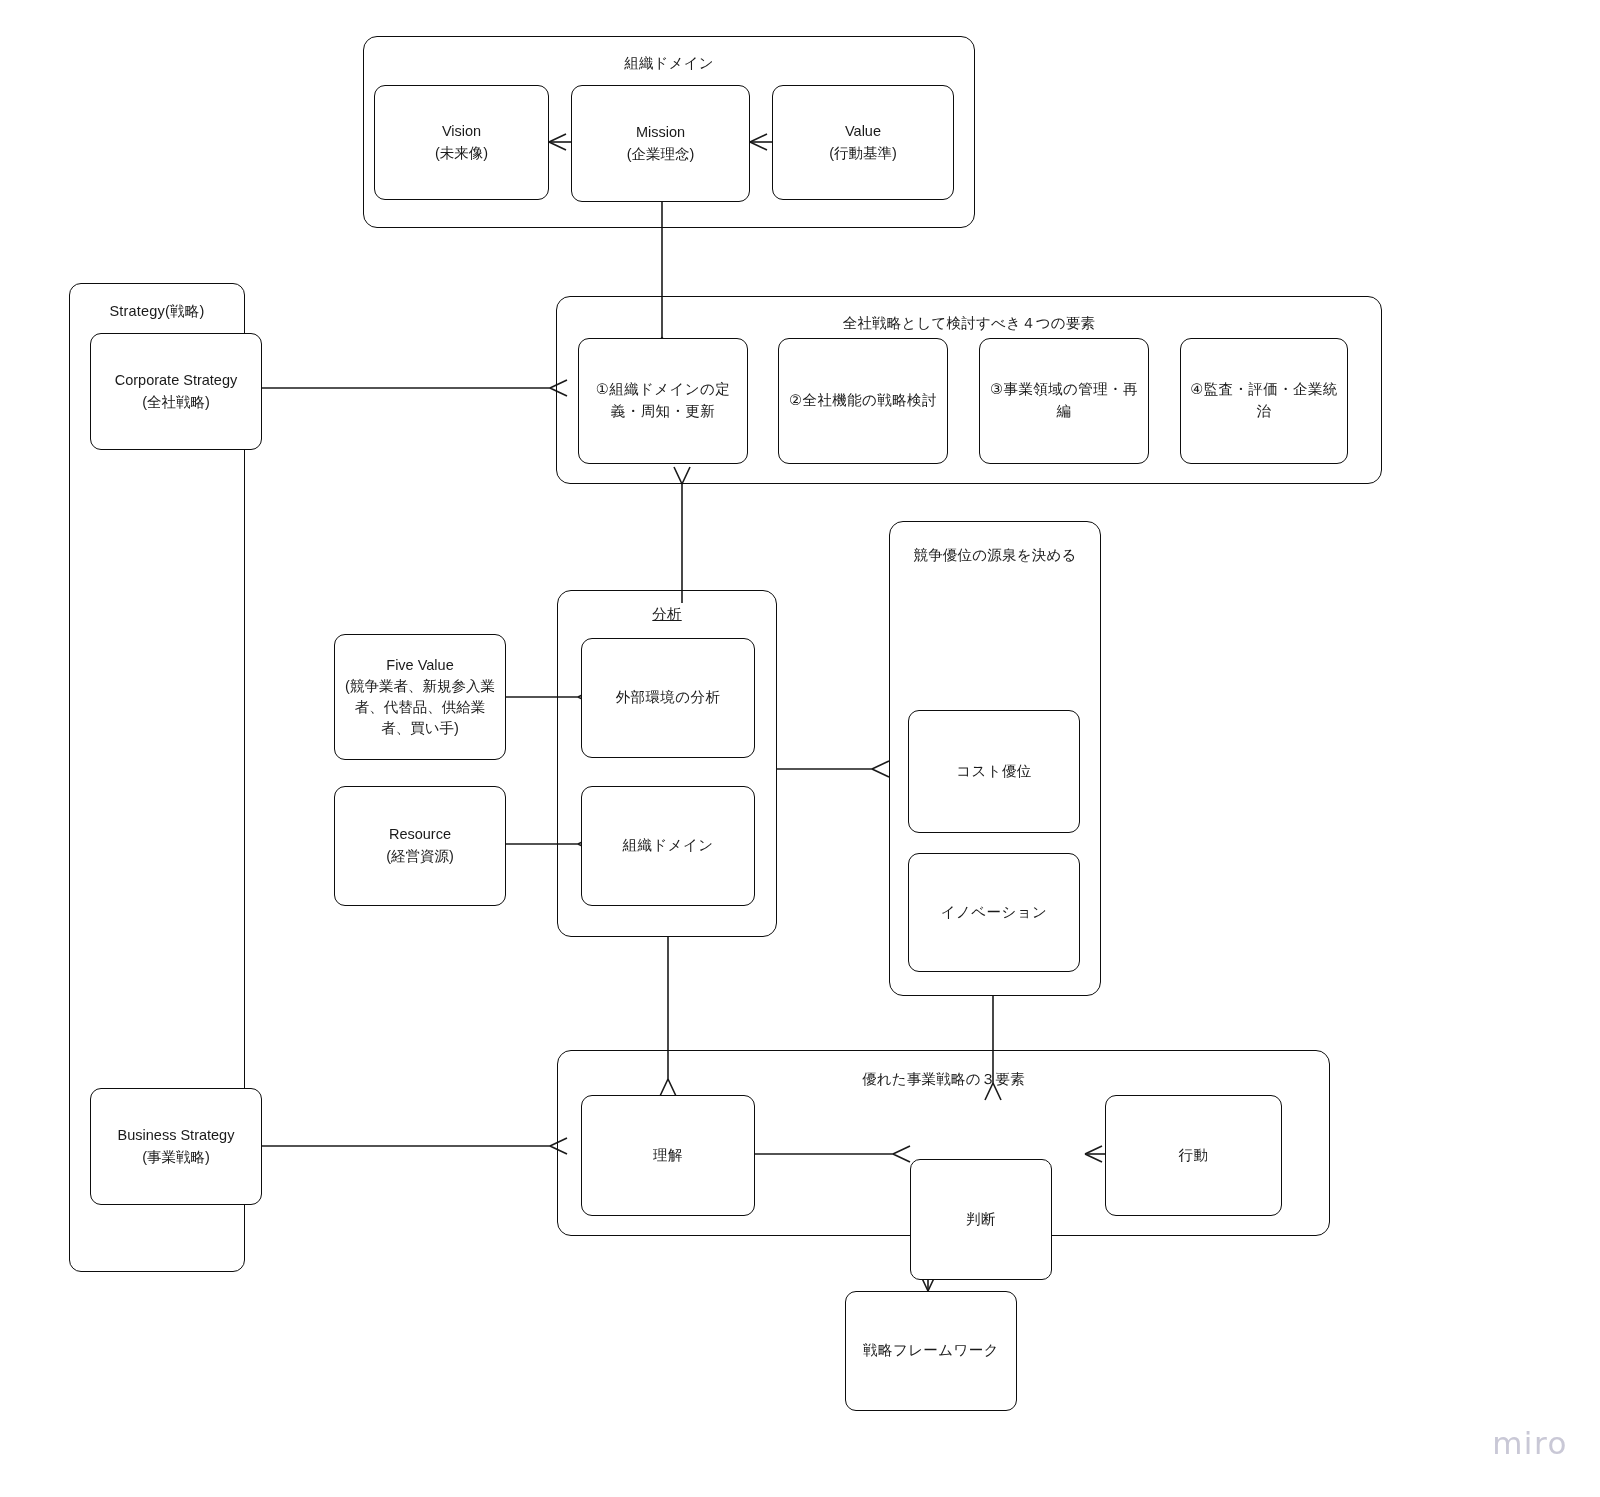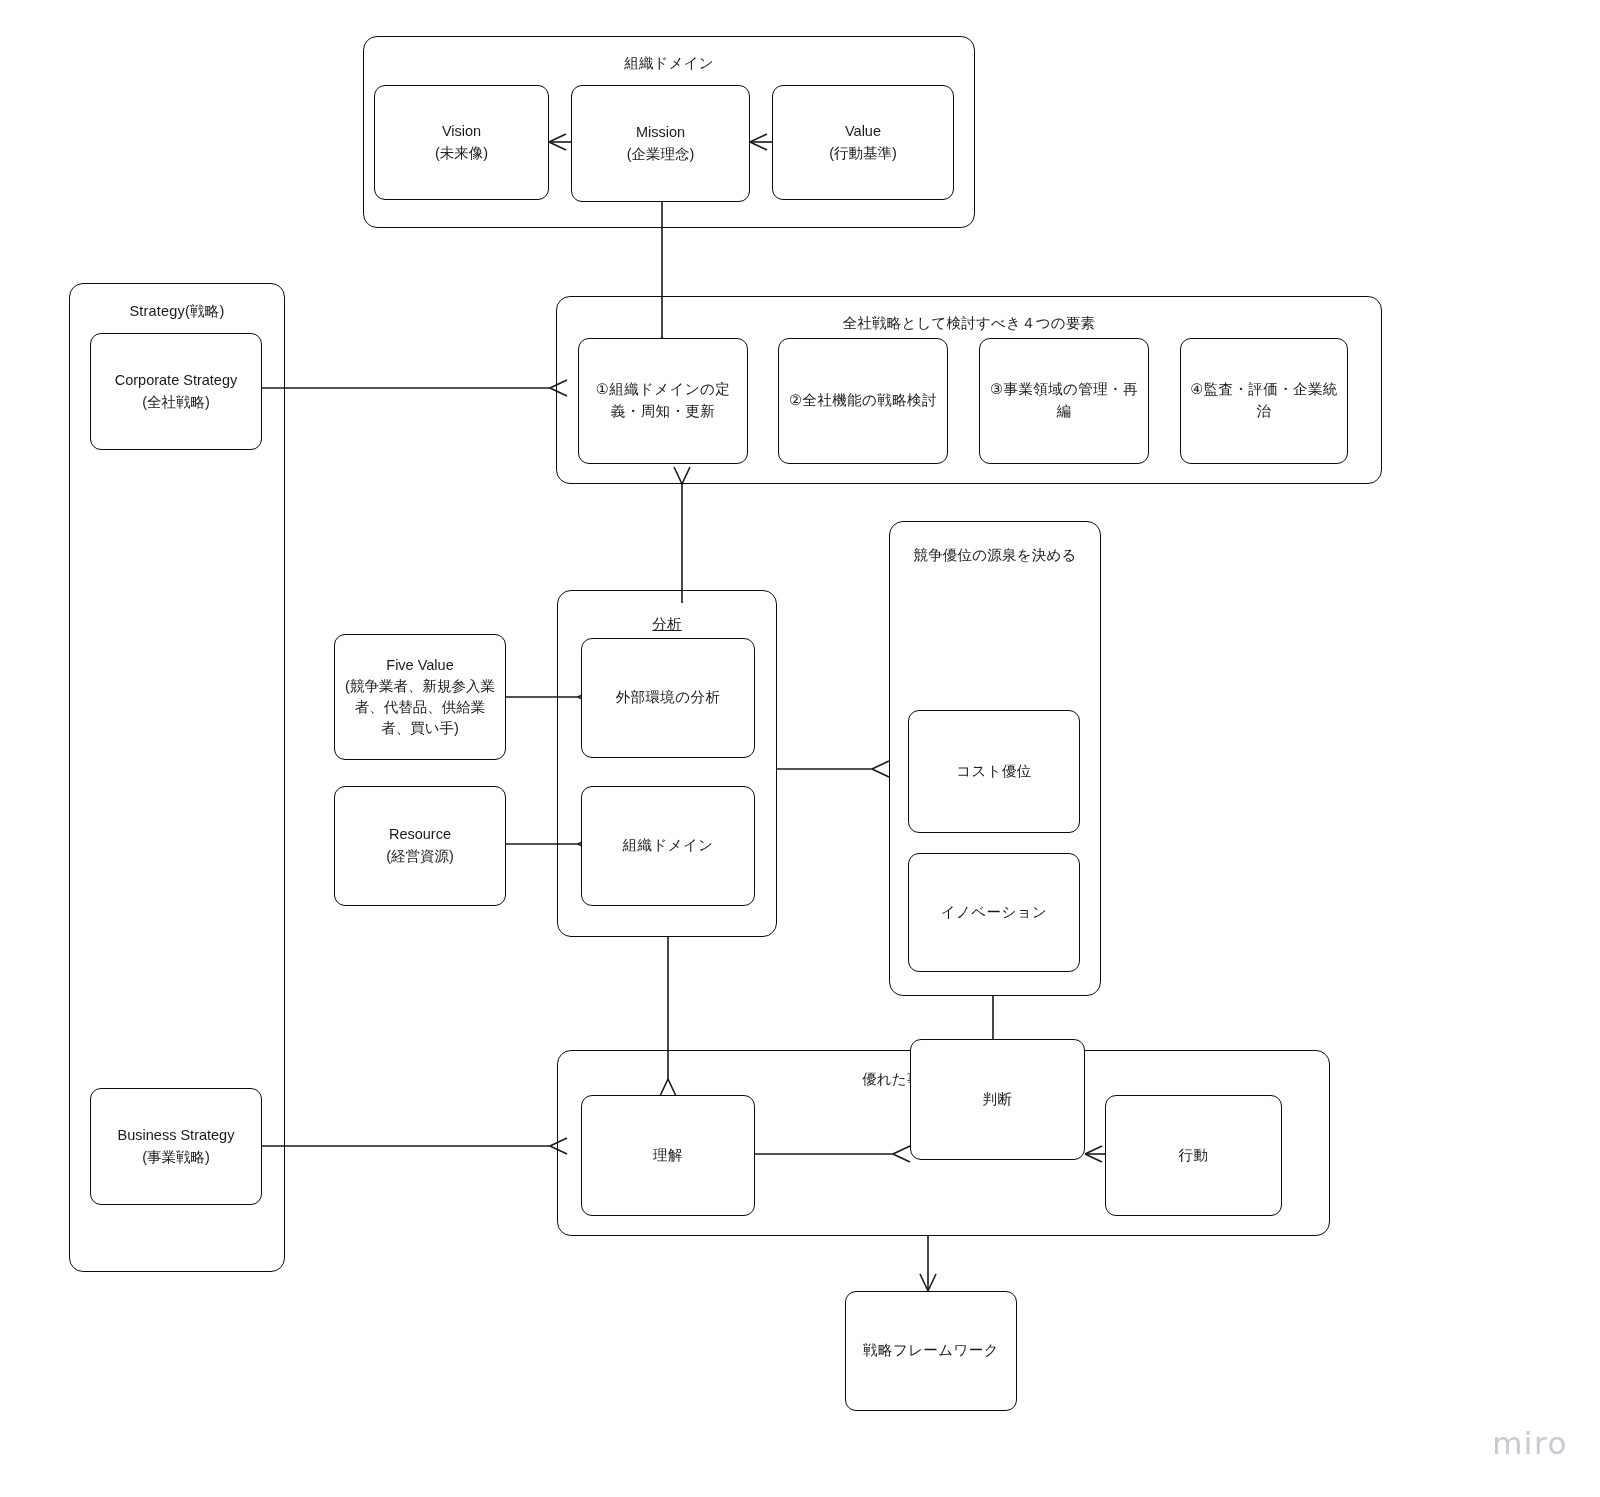--- a/index.html
+++ b/index.html
@@ -129,21 +129,21 @@
   </div>
   <div class="node" style="left:374px; top:85px; width:175px; height:115px;">
     <span>Vision
 (未来像)</span>
   </div>
   <div class="node" style="left:772px; top:85px; width:182px; height:115px;">
     <span>Value
 (行動基準)</span>
   </div>
 
-  <div class="grp" style="left:69px; top:283px; width:216px; height:989px;">
+  <div class="grp" style="left:69px; top:283px; width:176px; height:989px;border-radius:12px;">
     <div class="grp-title" style="top:18px;">Strategy(戦略)</div>
   </div>
   <div class="node" style="left:90px; top:333px; width:172px; height:117px;">
     <span>Corporate Strategy
 (全社戦略)</span>
   </div>
   <div class="node" style="left:90px; top:1088px; width:172px; height:117px;">
     <span>Business Strategy
 (事業戦略)</span>
   </div>
@@ -158,21 +158,21 @@
     <span>②全社機能の戦略検討</span>
   </div>
   <div class="node jp" style="left:979px; top:338px; width:170px; height:126px;">
     <span>③事業領域の管理・再編</span>
   </div>
   <div class="node jp" style="left:1180px; top:338px; width:168px; height:126px;">
     <span>④監査・評価・企業統治</span>
   </div>
 
   <div class="grp" style="left:557px; top:590px; width:220px; height:347px;">
-    <div class="grp-title" style="top:24px;text-decoration:underline;">分析</div>
+    <div class="grp-title" style="top:14px;text-decoration:underline;">分析</div>
   </div>
   <div class="node jp" style="left:581px; top:638px; width:174px; height:120px;">
     <span>外部環境の分析</span>
   </div>
   <div class="node jp" style="left:581px; top:786px; width:174px; height:120px;">
     <span>組織ドメイン</span>
   </div>
 
   <div class="node" style="left:334px; top:634px; width:172px; height:126px; line-height:1.45;">
     <span>Five Value
@@ -192,21 +192,21 @@
   <div class="node jp" style="left:908px; top:853px; width:172px; height:119px;">
     <span>イノベーション</span>
   </div>
 
   <div class="grp" style="left:557px; top:1050px; width:773px; height:186px;">
     <div class="grp-title" style="top:19px;">優れた事業戦略の３要素</div>
   </div>
   <div class="node jp" style="left:581px; top:1095px; width:174px; height:121px;text-align:right;">
     <span>理解</span>
   </div>
-  <div class="node jp" style="left:910px; top:1039px; width:175px; height:121px;">
+  <div class="node jp" style="left:910px; top:1159px; width:142px; height:121px;border-radius:10px;">
     <span>判断</span>
   </div>
   <div class="node jp" style="left:1105px; top:1095px; width:177px; height:121px;">
     <span>行動</span>
   </div>
 
   <div class="node jp" style="left:845px; top:1291px; width:172px; height:120px;">
     <span>戦略フレームワーク</span>
   </div>
 

